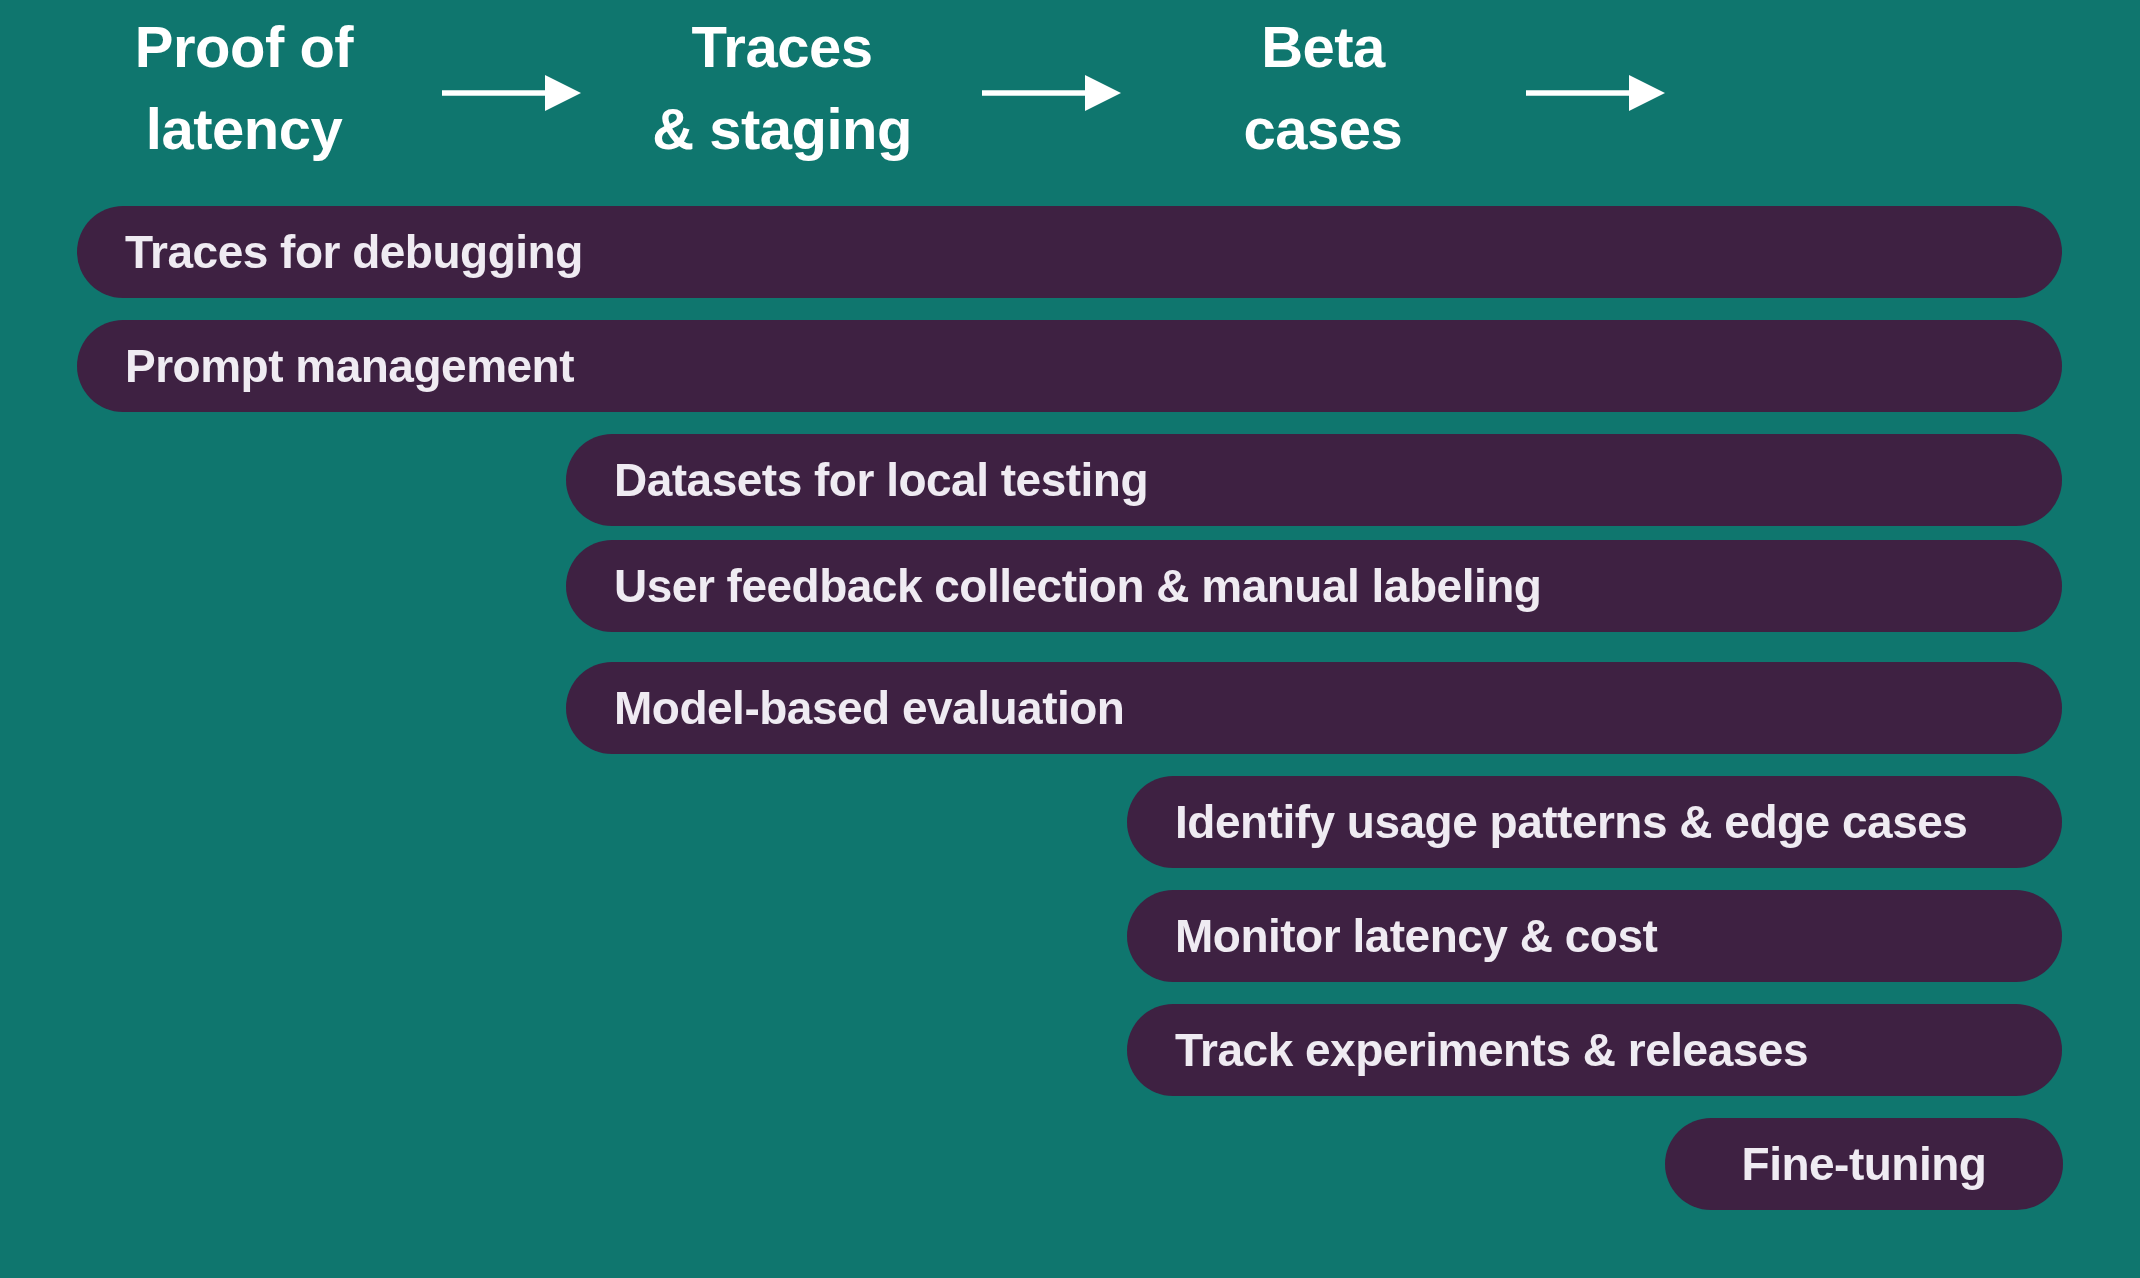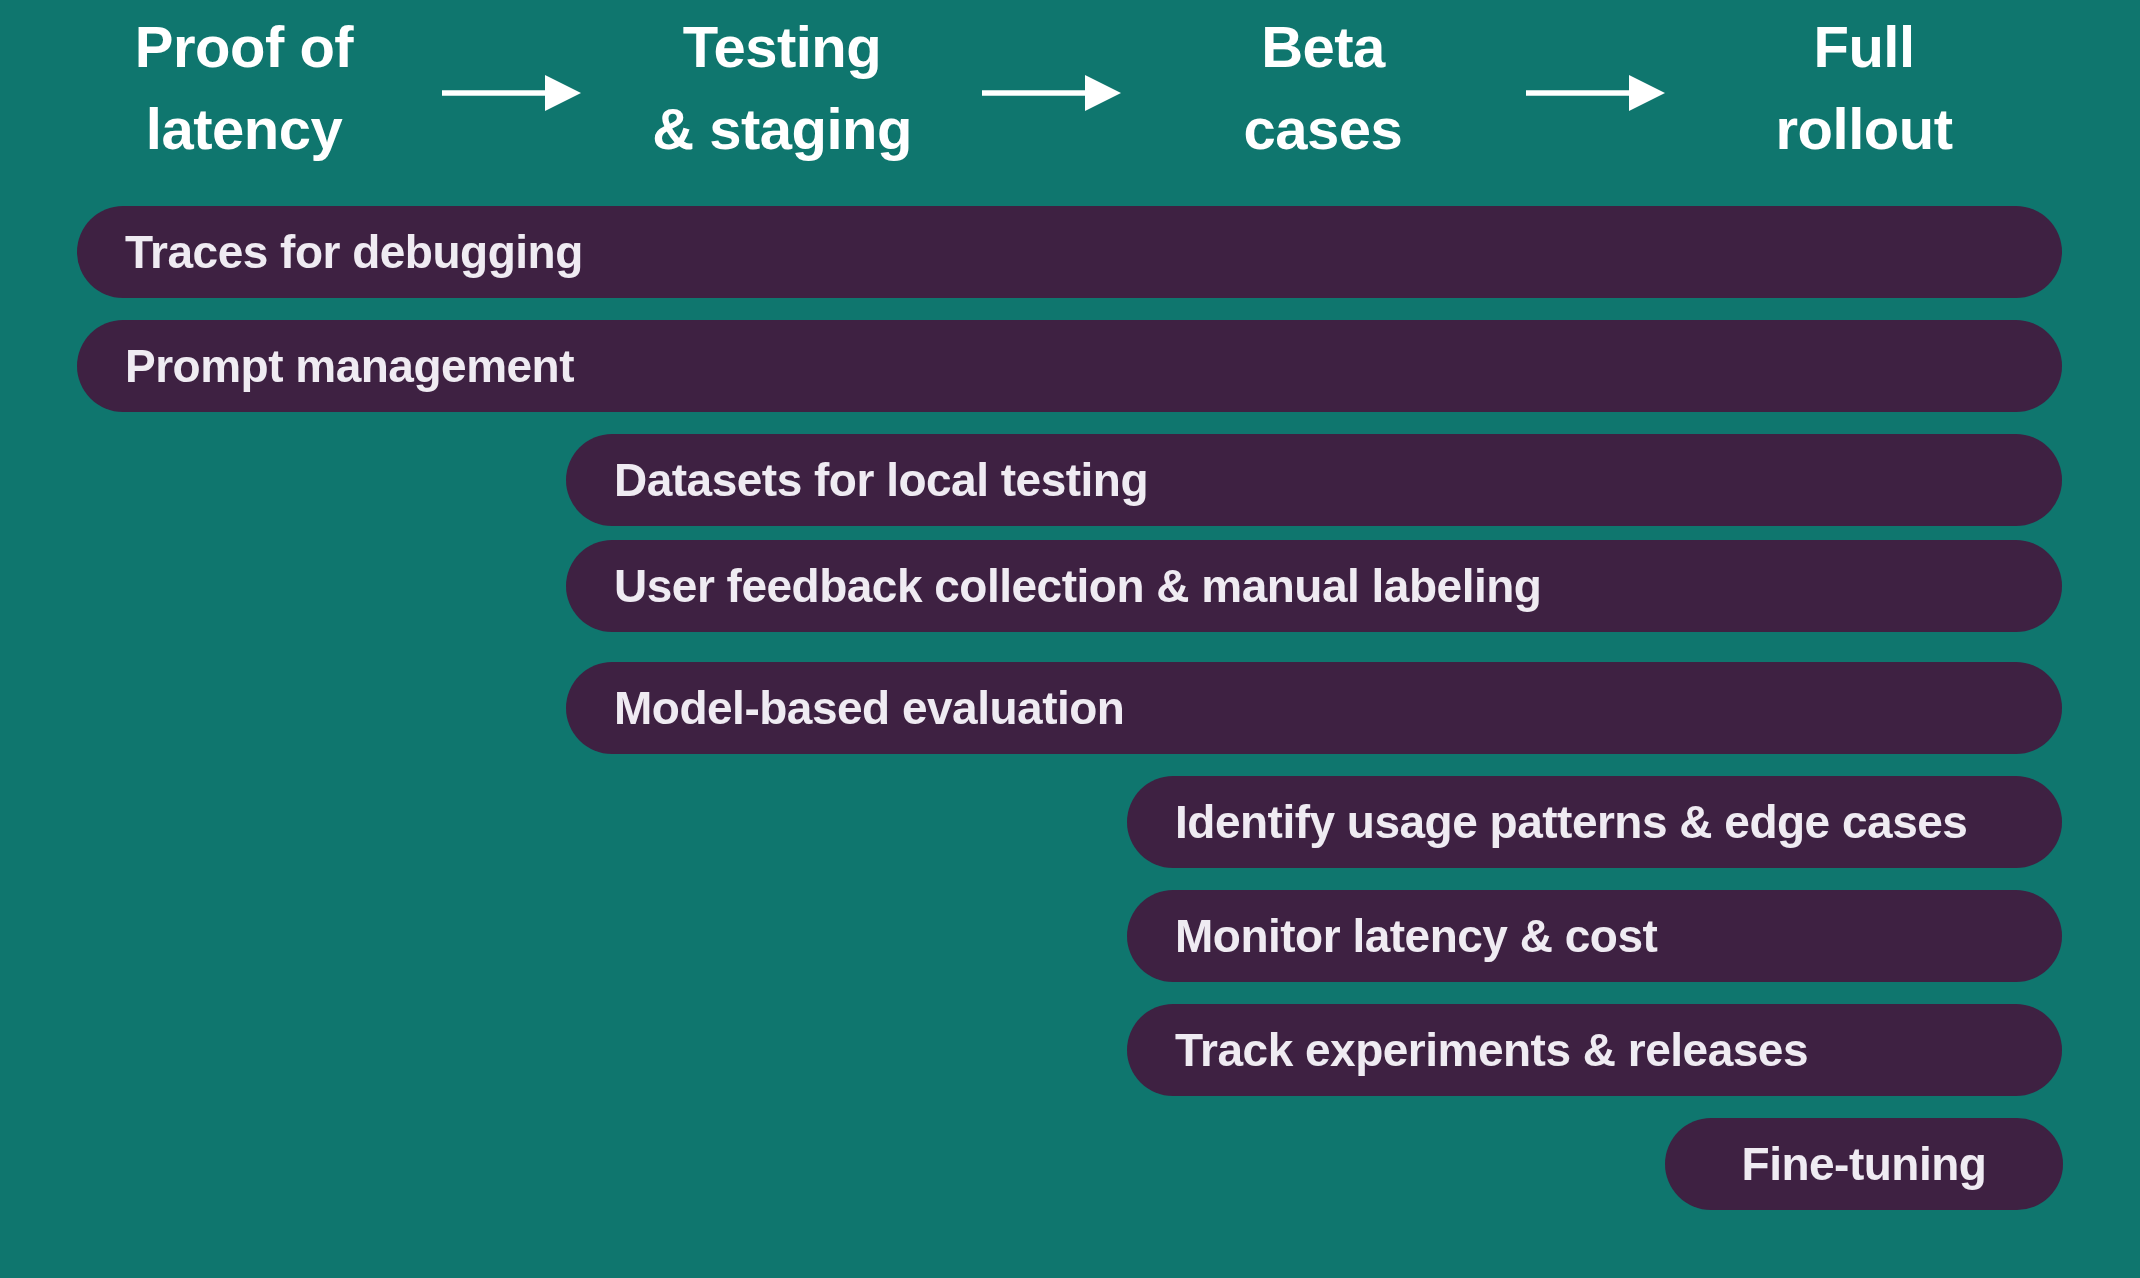--- a/index.html
+++ b/index.html
@@ -76,30 +76,26 @@
 </head>
 <body>
 
 <div class="canvas">
 
   <div class="stage stage-0">
     <div>Proof of</div>
     <div>latency</div>
   </div>
   <div class="stage stage-1">
-    <div>Testing</div>
+    <div>Traces</div>
     <div>&amp; staging</div>
   </div>
   <div class="stage stage-2">
     <div>Beta</div>
     <div>cases</div>
-  </div>
-  <div class="stage stage-3">
-    <div>Full</div>
-    <div>rollout</div>
   </div>
 
   <svg class="stage-arrow arrow-0" viewBox="0 0 142 40">
     <line x1="1" y1="20" x2="108" y2="20" stroke="#FFFFFF" stroke-width="5.5"></line>
     <polygon points="104,2 140,20 104,38" fill="#FFFFFF"></polygon>
   </svg>
   <svg class="stage-arrow arrow-1" viewBox="0 0 142 40">
     <line x1="1" y1="20" x2="108" y2="20" stroke="#FFFFFF" stroke-width="5.5"></line>
     <polygon points="104,2 140,20 104,38" fill="#FFFFFF"></polygon>
   </svg>

